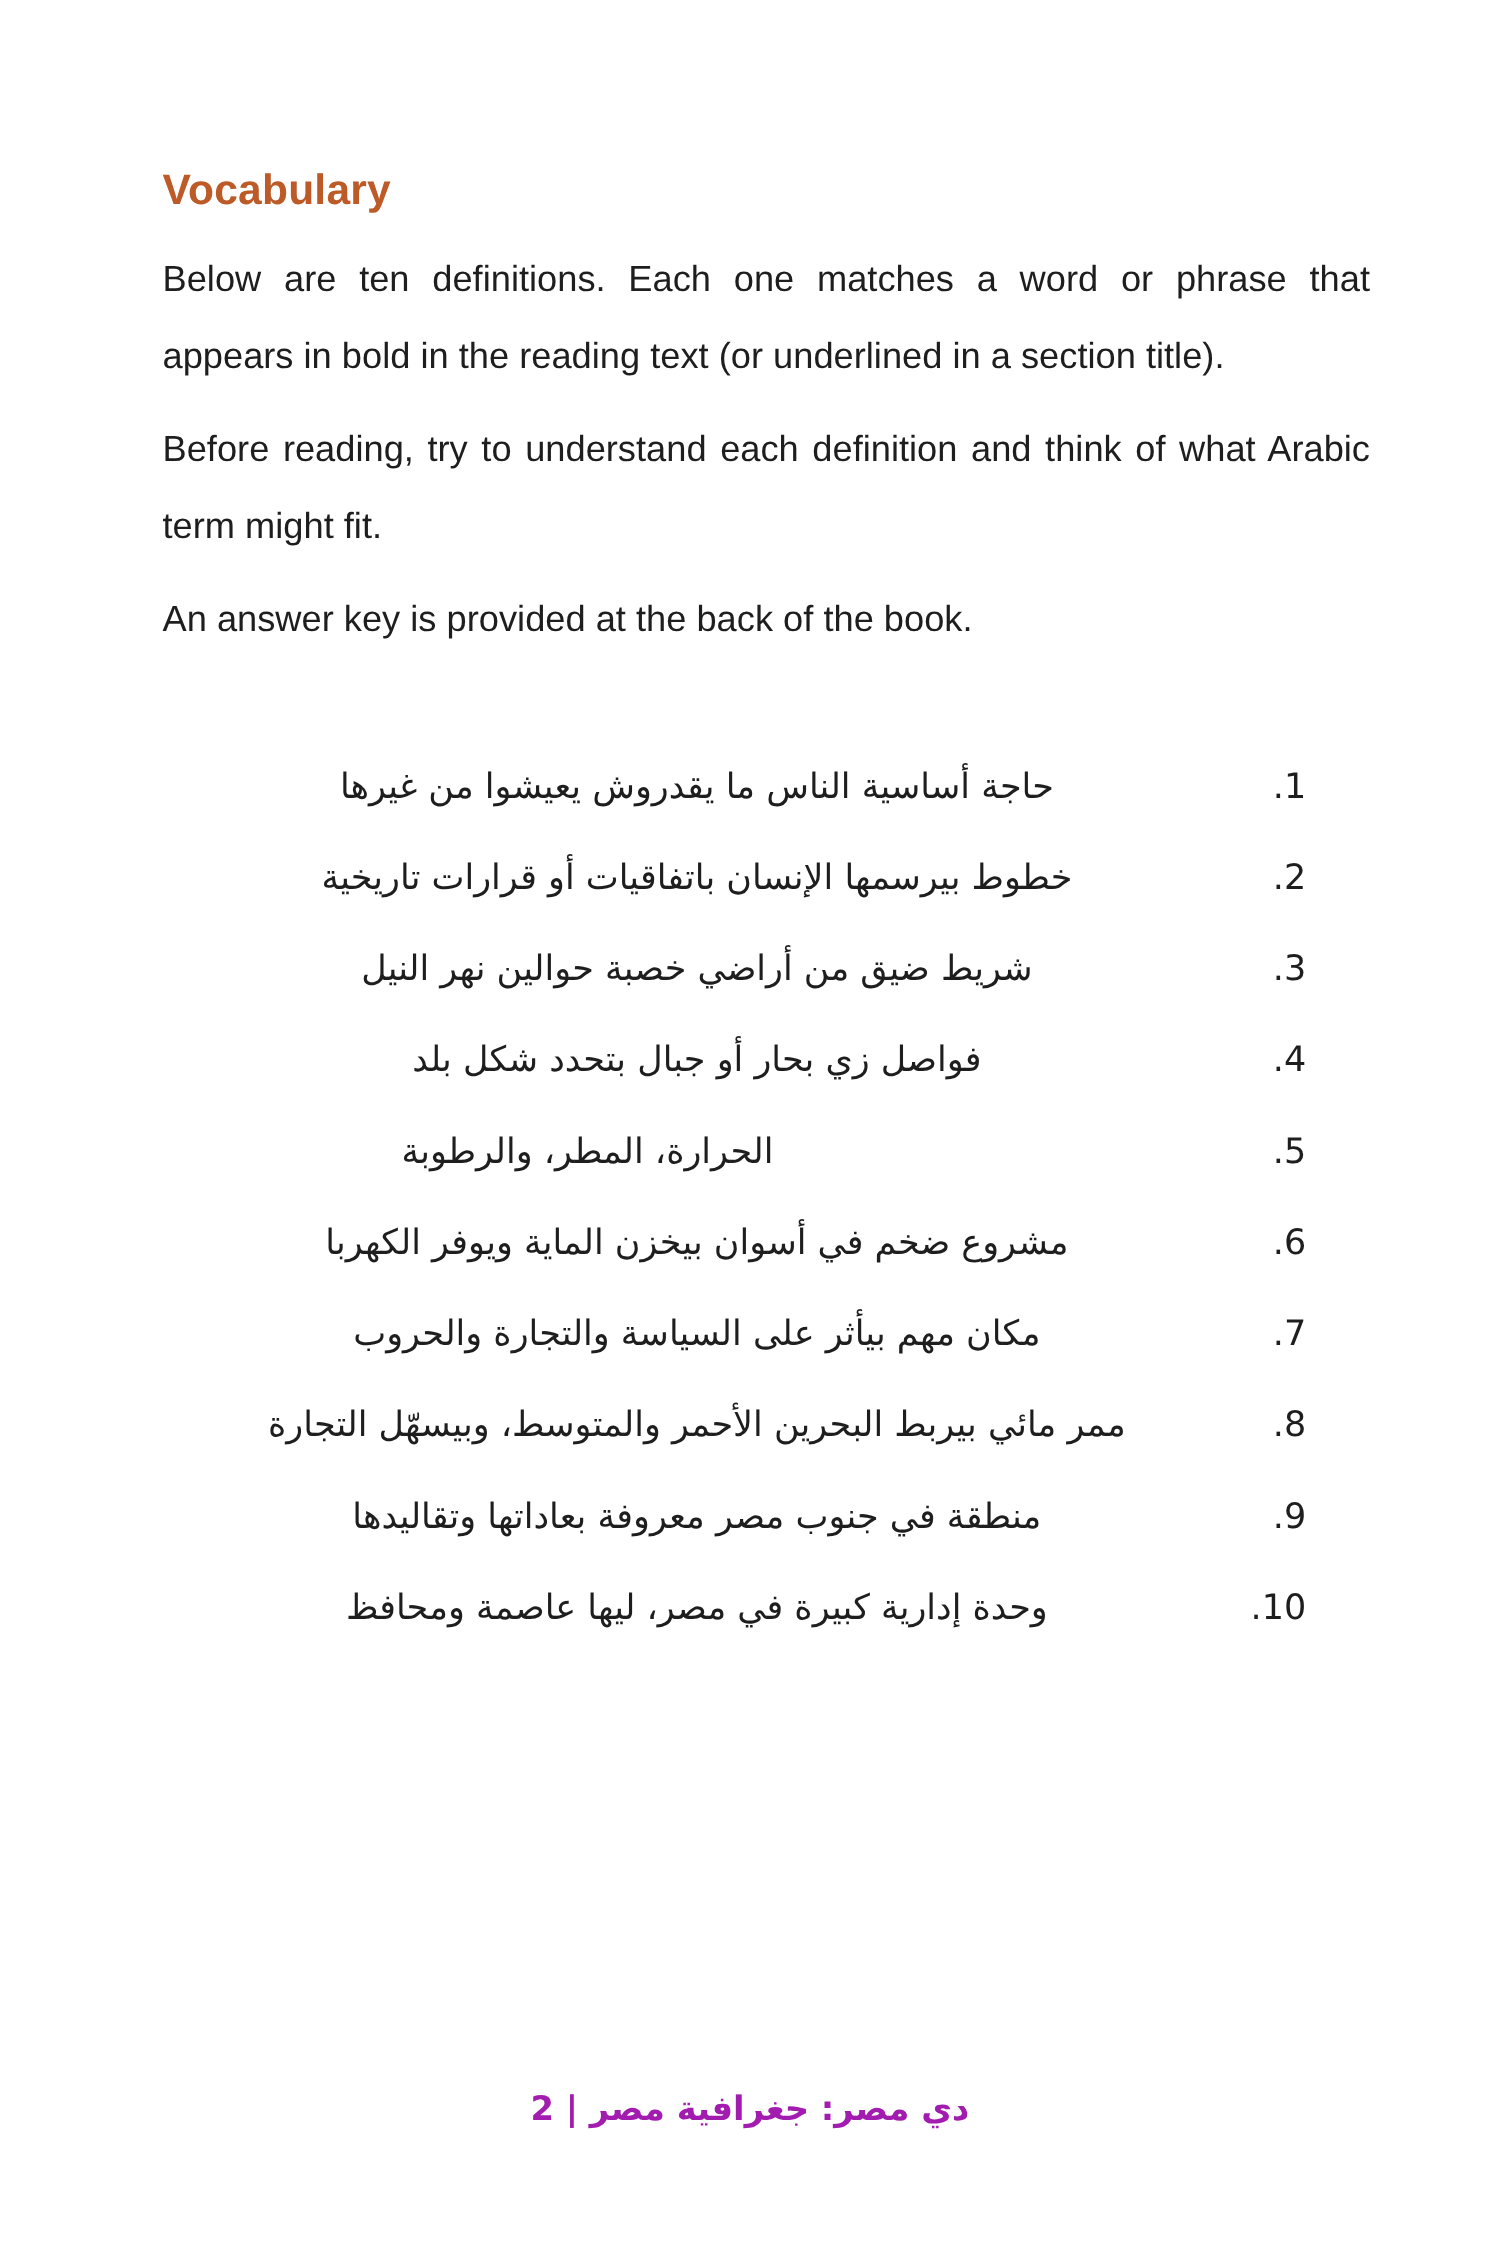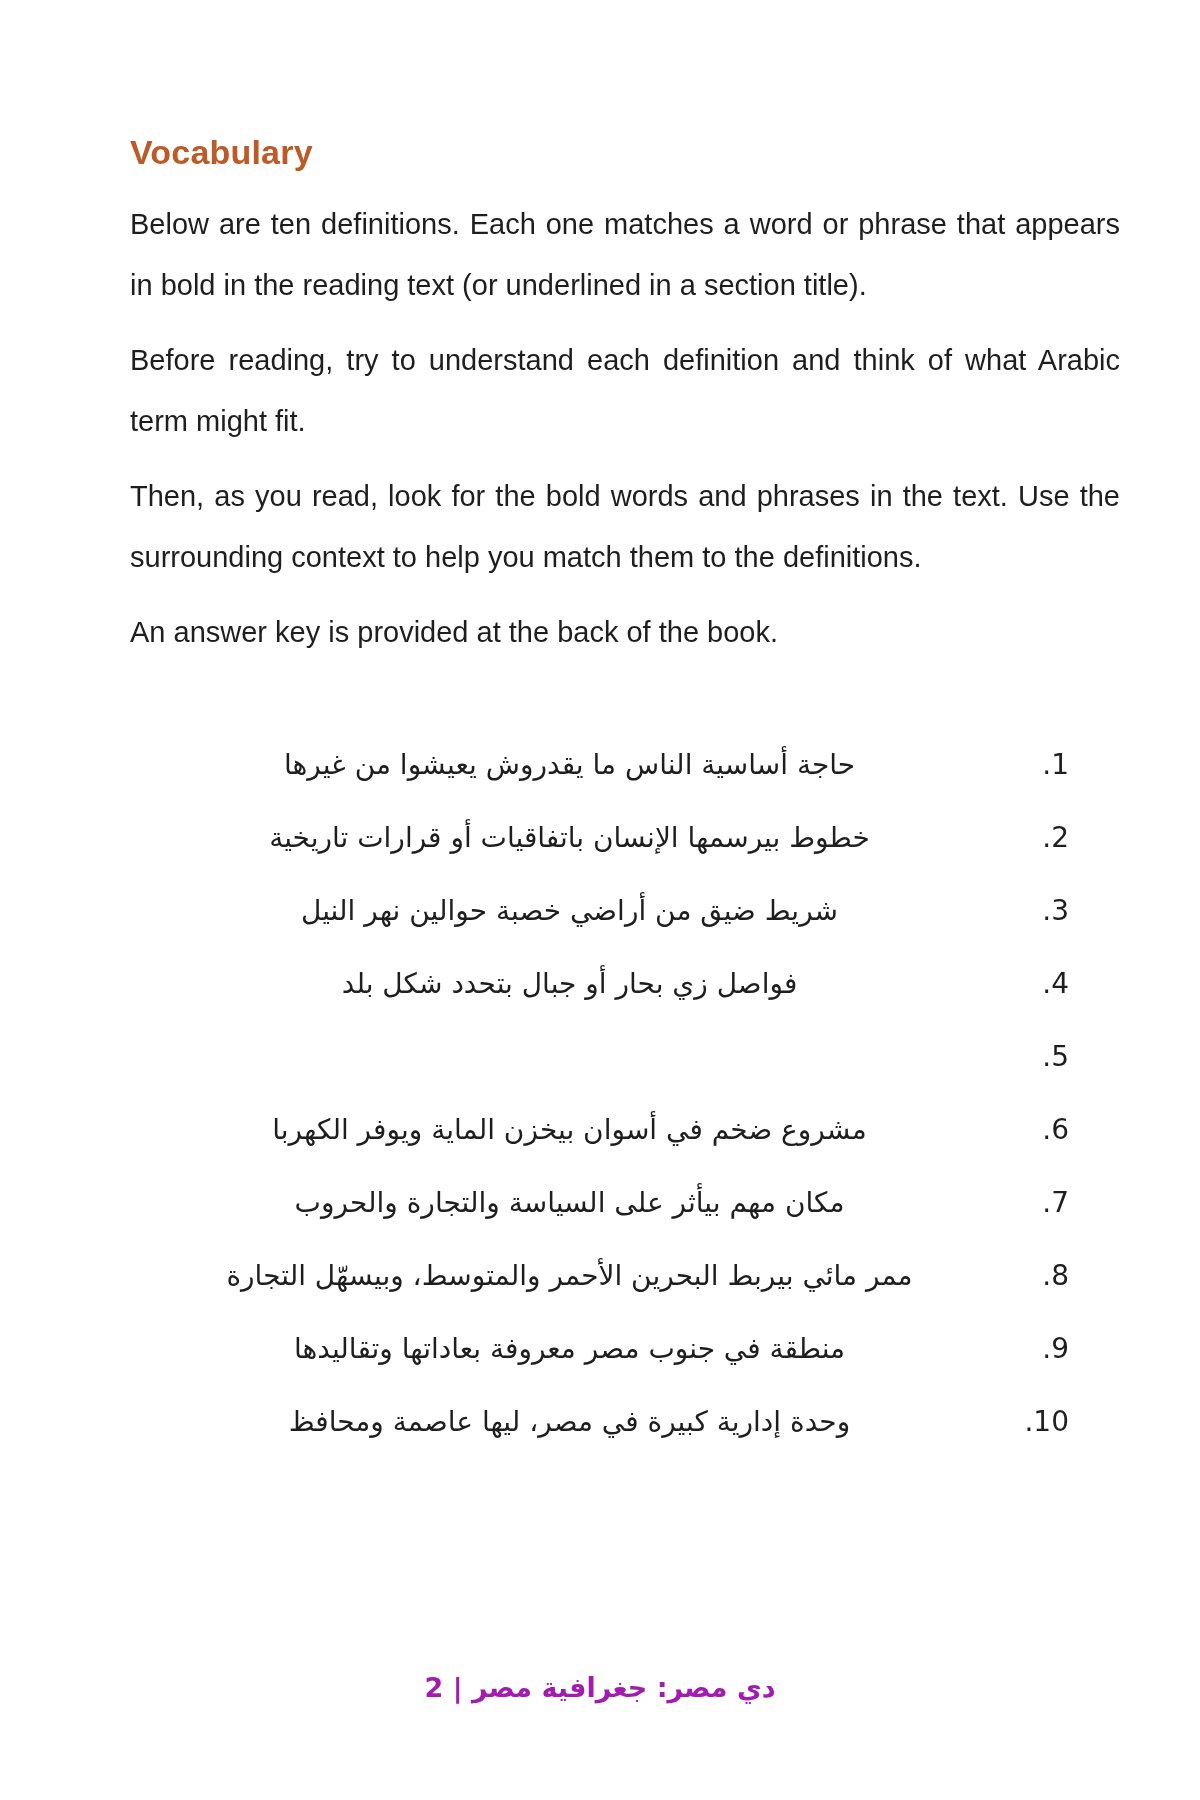--- a/index.html
+++ b/index.html
@@ -14,21 +14,21 @@
     font-family: "Liberation Sans", sans-serif;
     color: #1e1e1e;
     overflow: hidden;
   }
   .page {
     position: absolute;
     inset: 0;
     background: #ffffff;
   }
   .content {
-    padding: 130px 80px 0 130px;
+    padding: 130px 104px 0 130px;
   }
   h1.vocab-heading {
     font-size: 34px;
     line-height: 44px;
     font-weight: bold;
     margin: 0 0 20px 0;
     color: #bc5a28;
     letter-spacing: 0.2px;
   }
   p.intro {
@@ -77,21 +77,20 @@
   }
 </style>
 </head>
 <body style="color: rgb(30, 30, 30); background: rgb(255, 255, 255);">
 
 <div class="page">
   <div class="content">
     <h1 class="vocab-heading" style="color: rgb(188, 90, 40);">Vocabulary</h1>
     <p class="intro">Below are ten definitions. Each one matches a word or phrase that appears in bold in the reading text (or underlined in a section title).</p>
     <p class="intro">Before reading, try to understand each definition and think of what Arabic term might fit.</p>
-    <p class="intro">Then, as you read, look for the bold words and phrases in the text. Use the surrounding context to help you match them to the definitions.</p>
     <p class="intro">An answer key is provided at the back of the book.</p>
     <div class="vocab-list" id="vocab-list">
         <div class="vocab-item">
           <span class="num">1.</span>
           <span class="txt">
             <div class="line">حاجة أساسية الناس ما يقدروش يعيشوا من غيرها</div>
           </span>
         </div>
         <div class="vocab-item">
           <span class="num">2.</span>
@@ -107,20 +106,21 @@
         </div>
         <div class="vocab-item">
           <span class="num">4.</span>
           <span class="txt">
             <div class="line">فواصل زي بحار أو جبال بتحدد شكل بلد</div>
           </span>
         </div>
         <div class="vocab-item">
           <span class="num">5.</span>
           <span class="txt">
+            <div class="line cont">الحرارة، المطر، والرطوبة</div>
           </span>
         </div>
         <div class="vocab-item">
           <span class="num">6.</span>
           <span class="txt">
             <div class="line">مشروع ضخم في أسوان بيخزن الماية ويوفر الكهربا</div>
           </span>
         </div>
         <div class="vocab-item">
           <span class="num">7.</span>

